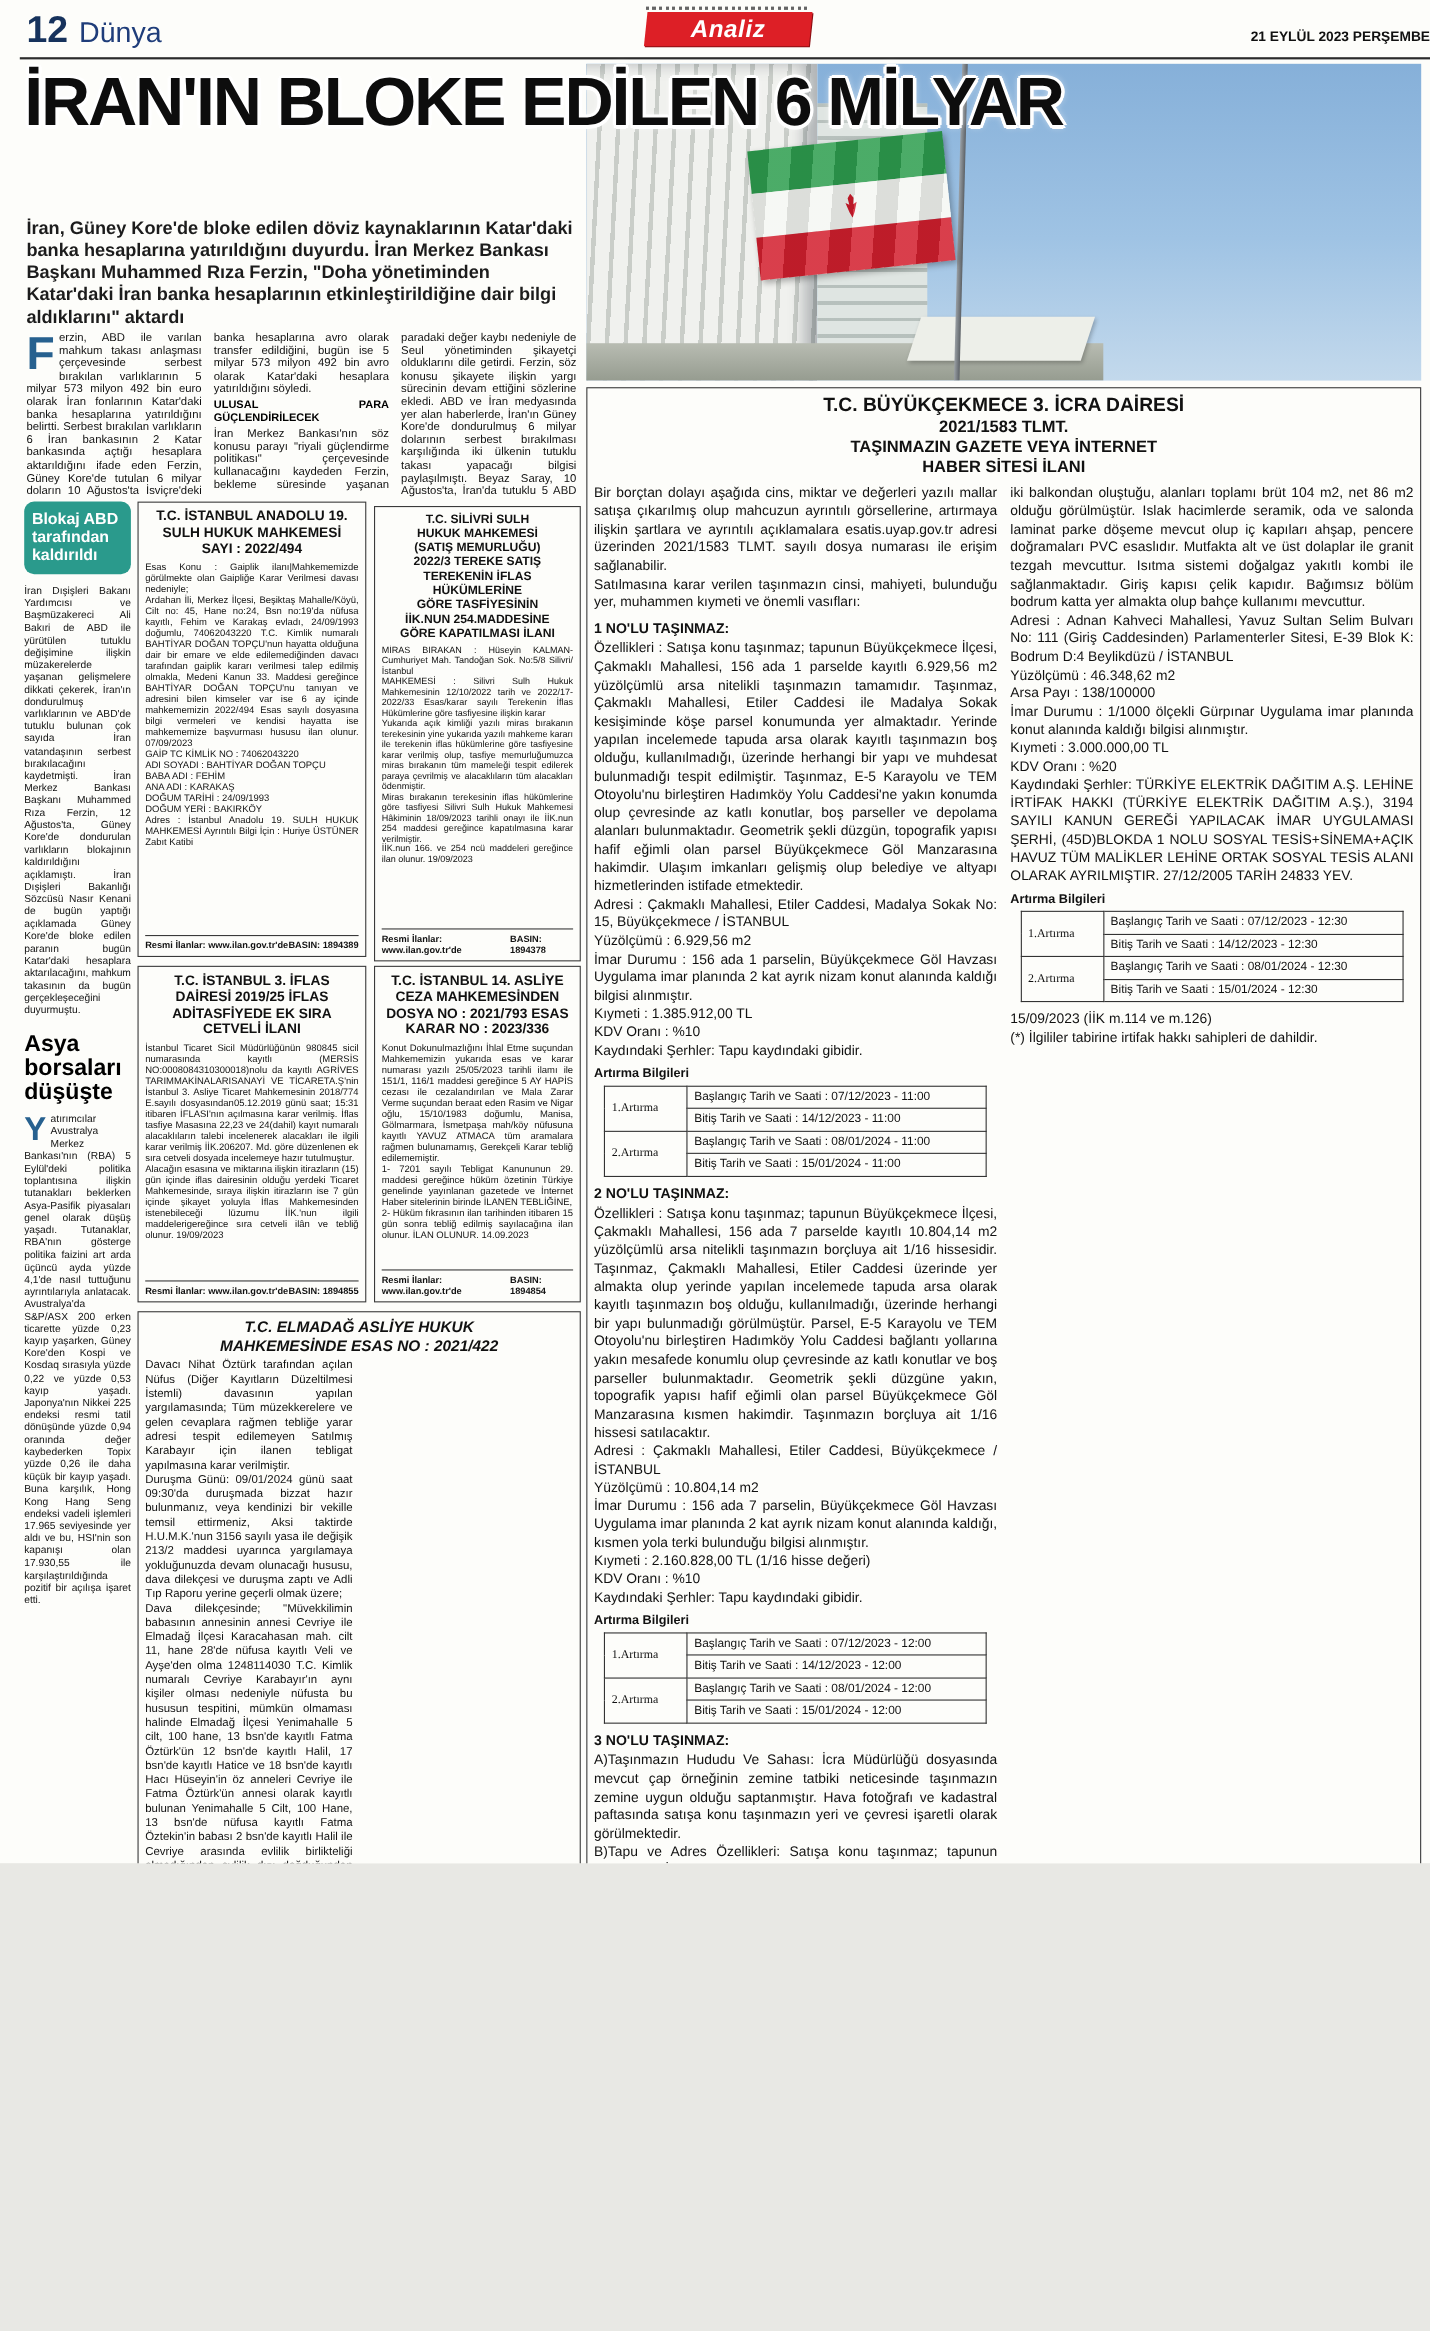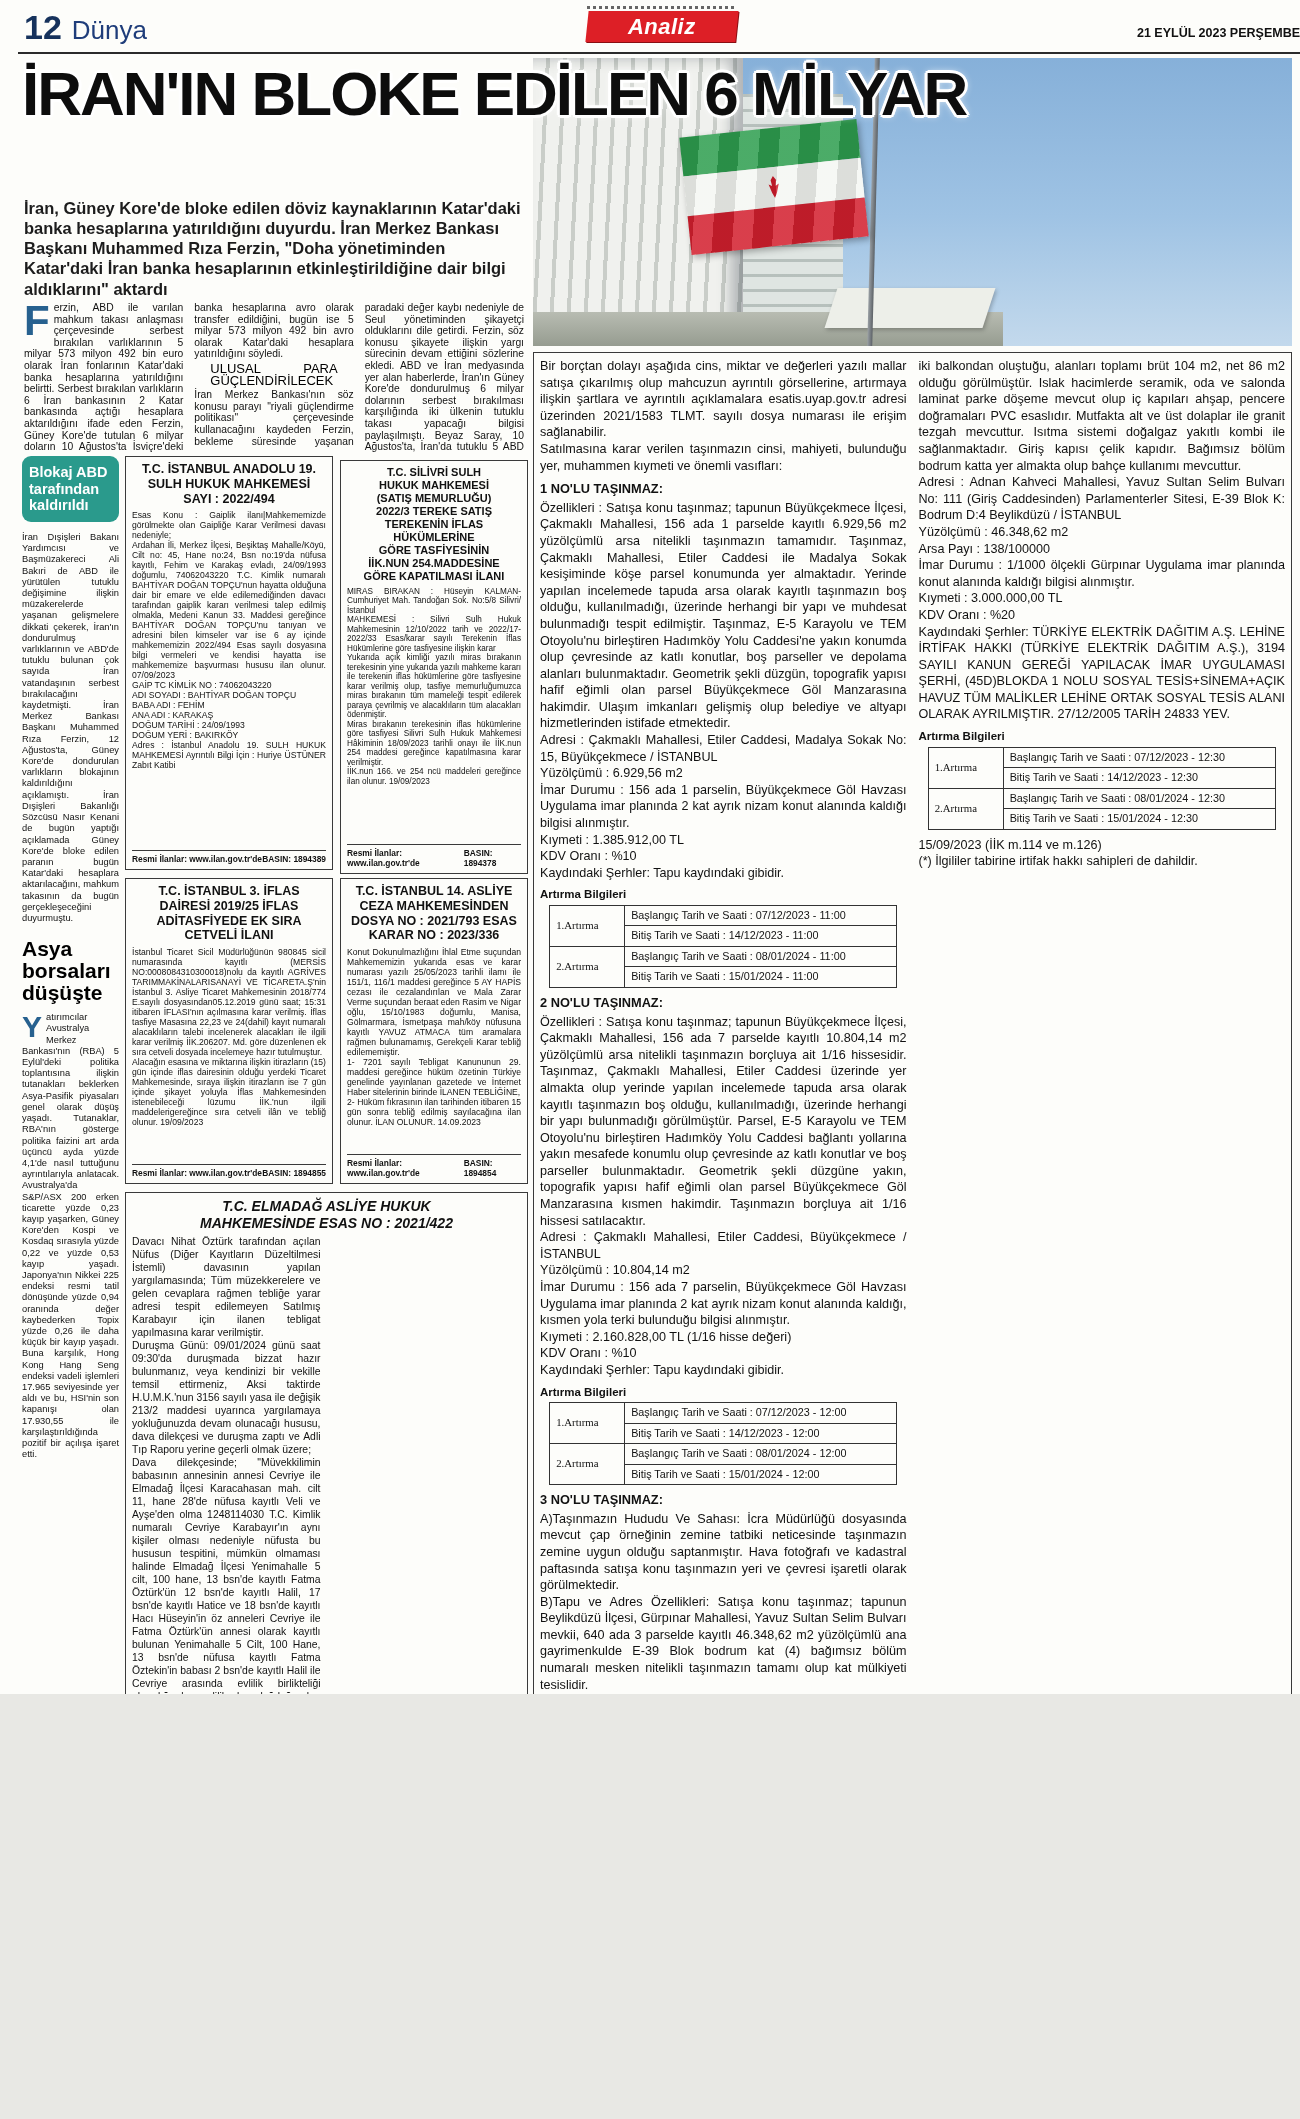--- a/index.html
+++ b/index.html
@@ -50,21 +50,21 @@
      font-size:62px;line-height:.98;font-weight:bold;letter-spacing:-2px;color:#0d0d0d;
      text-shadow:-3px 0 0 #fff,3px 0 0 #fff,0 -3px 0 #fff,0 3px 0 #fff,-2px -2px 0 #fff,2px 2px 0 #fff,-2px 2px 0 #fff,2px -2px 0 #fff,0 0 8px #fff;}
   .standfirst{position:absolute;left:24px;top:198px;width:498px;z-index:2;margin:0;
      font-size:16.5px;font-weight:bold;line-height:1.22;color:#1c1c1c;}
   .leadbody{position:absolute;left:24px;top:302px;width:500px;height:156px;overflow:hidden;
      column-count:3;column-gap:11px;column-fill:auto;
      font-size:10.3px;line-height:11.6px;text-align:justify;z-index:2;}
   .leadbody p{margin:0 0 3px;}
   .dropcap{float:left;font-size:42px;line-height:34px;font-weight:bold;color:#27618f;padding:2px 4px 0 0;}
   .dropcap.sm{font-size:30px;line-height:25px;}
-  .subhead{margin:3px 16px;font-size:13px;font-weight:normal;color:#000;}
+  .subhead{margin:3px 0;font-size:10px;font-weight:bold;color:#000;}
 
   
   .rail{position:absolute;left:22px;top:456px;width:97px;}
   .teal-box{background:#2a9a8c;color:#fff;font-weight:bold;font-size:14.5px;line-height:1.15;
      padding:8px 7px;border-radius:9px;margin-bottom:10px;}
   .rail-text{font-size:9.3px;line-height:11.2px;text-align:justify;margin:0 0 10px;}
   .rail-head{font-size:21px;line-height:1.05;font-weight:bold;margin:14px 0 8px;color:#000;}
 
   
   .notice{position:absolute;border:1px solid #3a3a3a;background:#fdfdfa;padding:5px 6px;
@@ -221,20 +221,26 @@
 Dava dilekçesinde; "Müvekkilimin babasının annesinin annesi Cevriye ile Elmadağ İlçesi Karacahasan mah. cilt 11, hane 28'de nüfusa kayıtlı Veli ve Ayşe'den olma 1248114030 T.C. Kimlik numaralı Cevriye Karabayır'ın aynı kişiler olması nedeniyle nüfusta bu hususun tespitini, mümkün olmaması halinde Elmadağ İlçesi Yenimahalle 5 cilt, 100 hane, 13 bsn'de kayıtlı Fatma Öztürk'ün 12 bsn'de kayıtlı Halil, 17 bsn'de kayıtlı Hatice ve 18 bsn'de kayıtlı Hacı Hüseyin'in öz anneleri Cevriye ile Fatma Öztürk'ün annesi olarak kayıtlı bulunan Yenimahalle 5 Cilt, 100 Hane, 13 bsn'de nüfusa kayıtlı Fatma Öztekin'in babası 2 bsn'de kayıtlı Halil ile Cevriye arasında evlilik birlikteliği olmadığından evlilik dışı doğduğundan dolayı, gerçekte öz annesinin Cevriye Karabayır olduğunun tespitine, nüfus kayıtlarının bu doğrultuda düzeltilmesine karar verilmesini vekaleten talep ederiz" denilmiştir.
 Adli Tıp Raporunda; "Kemik örnekleri gönderilen müteveffa Fatma Öztürk'e ait DNA profili ile anne olduğu iddia edilen müteveffa Cevriye Öztekin'e ait DNA profilinin karşılaştırmalı incelemesi yapıldı. Elde edilen sonuçlara göre müteveffa Cevriye Öztekin'in, babaya ait DNA profili bilinmeksizin müteveffa Fatma Öztürk'ün annelik indeksi 2.726.517,25 olarak hesaplandı. Müteveffa Cevriye Öztekin'in %99,99 ihtimalle müteveffa Fatma Öztürk'ün BİYOLOJİK ANNESİ OLABİLECEĞİ sonucuna varıldı" şeklinde belirtilmiştir.
 İş bu hususlar dava dilekçesi, duruşma zaptı ve Adli Tıp Raporu yerine geçerli olmak üzere ilanen tebliğ olunur.</div>
     <div class="nfoot">
       <span>Resmi İlanlar: https://www.ilan.gov.tr'de</span>
       <span>BASIN: 1894391</span>
     </div>
   </section>
 
   <section class="notice bc" style="left:533px;top:352px;width:759px;height:1760px;">
+    <h4 class="ntitle" style="margin-bottom:6px;">
+      <span class="t1">T.C. BÜYÜKÇEKMECE 3. İCRA DAİRESİ</span>
+      <span class="t2">2021/1583 TLMT.</span>
+      <span class="t2 pre">TAŞINMAZIN GAZETE VEYA İNTERNET
+HABER SİTESİ İLANI</span>
+    </h4>
     <div class="ncols2">
       <div class="pre">Bir borçtan dolayı aşağıda cins, miktar ve değerleri yazılı mallar satışa çıkarılmış olup mahcuzun ayrıntılı görsellerine, artırmaya ilişkin şartlara ve ayrıntılı açıklamalara esatis.uyap.gov.tr adresi üzerinden 2021/1583 TLMT. sayılı dosya numarası ile erişim sağlanabilir.
 Satılmasına karar verilen taşınmazın cinsi, mahiyeti, bulunduğu yer, muhammen kıymeti ve önemli vasıfları:</div>
 
       <h5>1 NO'LU TAŞINMAZ:</h5>
       <div class="pre">Özellikleri : Satışa konu taşınmaz; tapunun Büyükçekmece İlçesi, Çakmaklı Mahallesi, 156 ada 1 parselde kayıtlı 6.929,56 m2 yüzölçümlü arsa nitelikli taşınmazın tamamıdır. Taşınmaz, Çakmaklı Mahallesi, Etiler Caddesi ile Madalya Sokak kesişiminde köşe parsel konumunda yer almaktadır. Yerinde yapılan incelemede tapuda arsa olarak kayıtlı taşınmazın boş olduğu, kullanılmadığı, üzerinde herhangi bir yapı ve muhdesat bulunmadığı tespit edilmiştir. Taşınmaz, E-5 Karayolu ve TEM Otoyolu'nu birleştiren Hadımköy Yolu Caddesi'ne yakın konumda olup çevresinde az katlı konutlar, boş parseller ve depolama alanları bulunmaktadır. Geometrik şekli düzgün, topografik yapısı hafif eğimli olan parsel Büyükçekmece Göl Manzarasına hakimdir. Ulaşım imkanları gelişmiş olup belediye ve altyapı hizmetlerinden istifade etmektedir.
 Adresi : Çakmaklı Mahallesi, Etiler Caddesi, Madalya Sokak No: 15, Büyükçekmece / İSTANBUL
 Yüzölçümü : 6.929,56 m2
 İmar Durumu : 156 ada 1 parselin, Büyükçekmece Göl Havzası Uygulama imar planında 2 kat ayrık nizam konut alanında kaldığı bilgisi alınmıştır.
 Kıymeti : 1.385.912,00 TL

